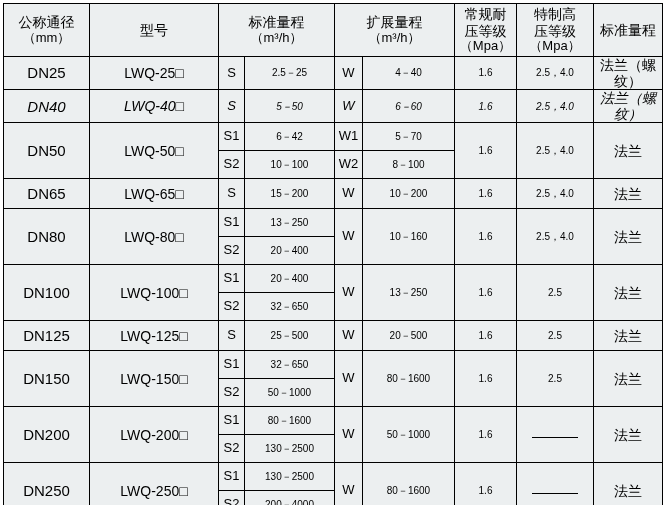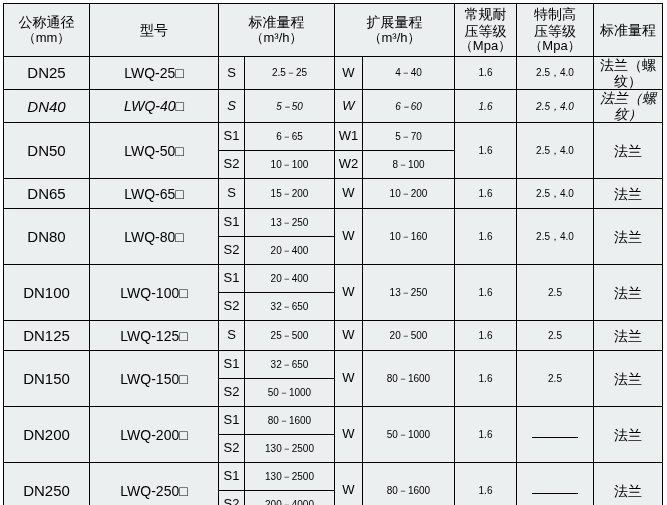--- a/index.html
+++ b/index.html
@@ -162,21 +162,21 @@
         <td class="range">6－60</td>
         <td class="press">1.6</td>
         <td class="press">2.5，4.0</td>
         <td class="install small-note">法兰（螺纹）</td>
       </tr>
 
       <tr style="height:28px;">
         <td class="name" rowspan="2">DN50</td>
         <td class="model" rowspan="2">LWQ-50□</td>
         <td class="code">S1</td>
-        <td class="range">6－65</td>
+        <td class="range">6－42</td>
         <td class="code">W1</td>
         <td class="range">5－70</td>
         <td class="press" rowspan="2">1.6</td>
         <td class="press" rowspan="2">2.5，4.0</td>
         <td class="install" rowspan="2">法兰</td>
       </tr>
       <tr style="height:28px;">
         <td class="code">S2</td>
         <td class="range">10－100</td>
         <td class="code">W2</td>

